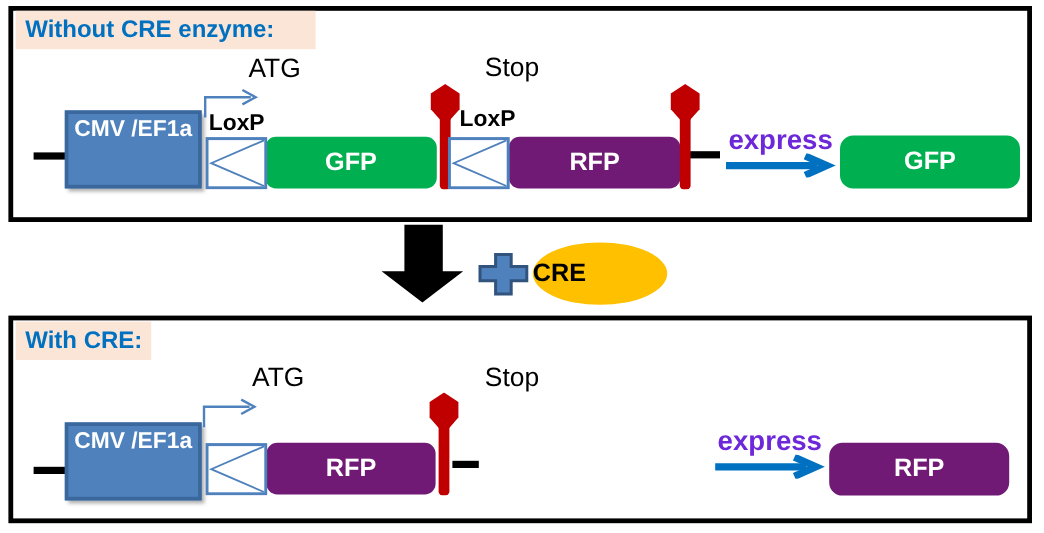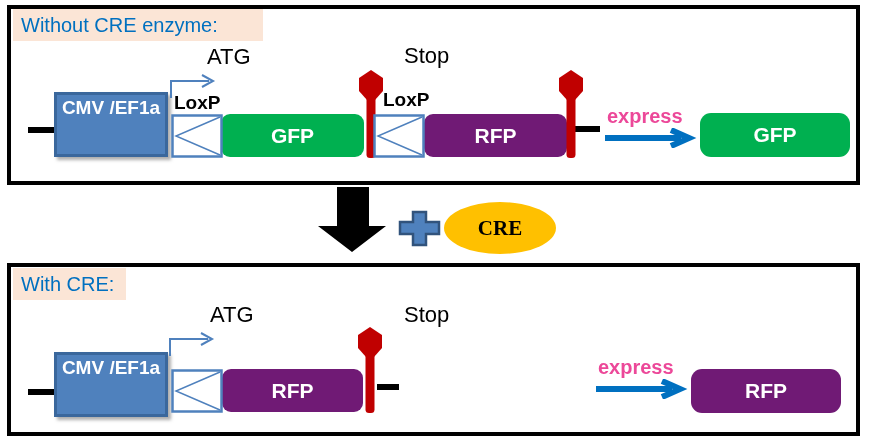--- a/index.html
+++ b/index.html
@@ -18,21 +18,21 @@
     width: 853px;
     border: 4px solid #000000;
     background: #ffffff;
   }
   .panel-top { top: 5px; height: 180px; }
   .panel-bottom { top: 263px; height: 173px; }
   .title-bar {
     position: absolute;
     background: #FBE5D6;
     color: #0070C0;
-    font-weight: normal;
+    font-weight: bold;
     font-size: 20px;
     line-height: 32px;
     height: 32px;
     padding-left: 8px;
     white-space: nowrap;
     z-index: 3;
   }
   .plain-label {
     position: absolute;
     color: #000000;
@@ -85,41 +85,40 @@
     display: flex;
     align-items: center;
     justify-content: center;
     z-index: 3;
   }
   .gene-green { background: #00B050; }
   .gene-red { background: #701a75; }
   .svg-abs { position: absolute; z-index: 4; }
   .express-label {
     position: absolute;
-    color: #ec4899;
-    font-weight: bold;
-    font-size: 20px;
+    color: #6d28d9;
+    font-weight: bold;
+    font-size: 23px;
     line-height: 22px;
     white-space: nowrap;
     z-index: 4;
   }
   .cre-ellipse {
     position: absolute;
     width: 112px;
     height: 52px;
     background: #FFC000;
     border-radius: 50%;
     color: #000000;
     font-weight: bold;
     font-size: 21px;
     display: flex;
     align-items: center;
-    justify-content: center;
-    z-index: 3;
-    font-family: Liberation Serif, serif;
+    justify-content: flex-start;
+    z-index: 3;
   }
 </style>
 </head>
 <body>
 
 <div class="canvas">
 
   <div class="panel panel-top"></div>
 
   <div class="title-bar" style="left:13px; top:9px; width:250px;">Without CRE enzyme:</div>

